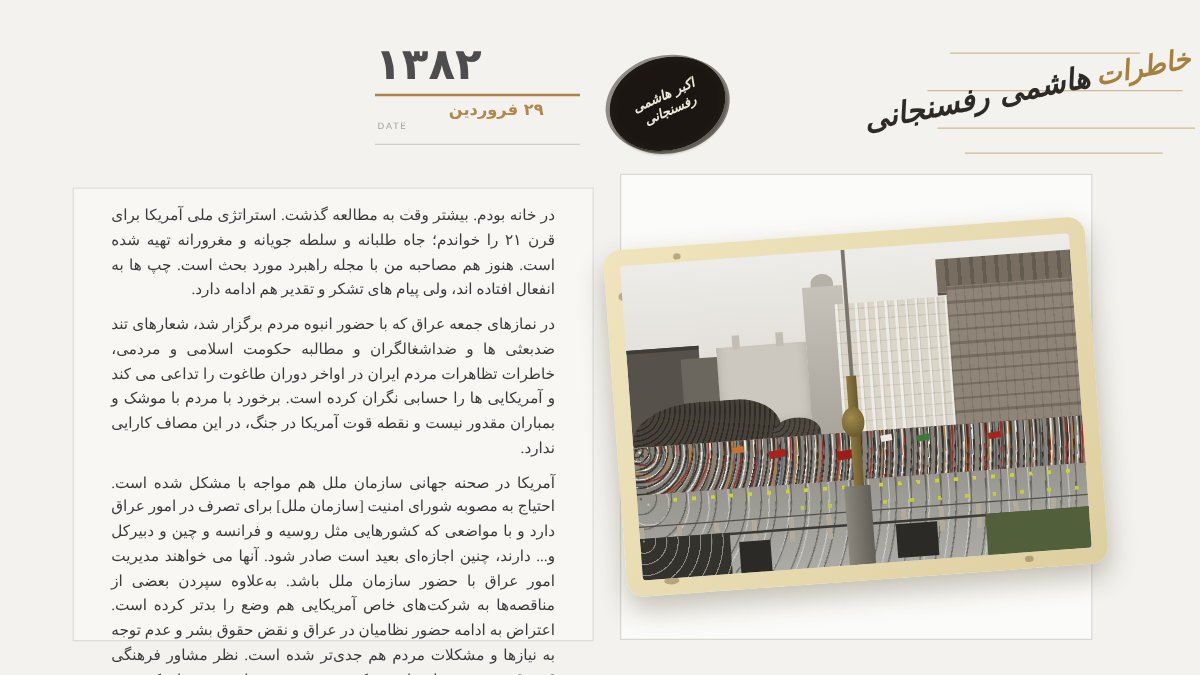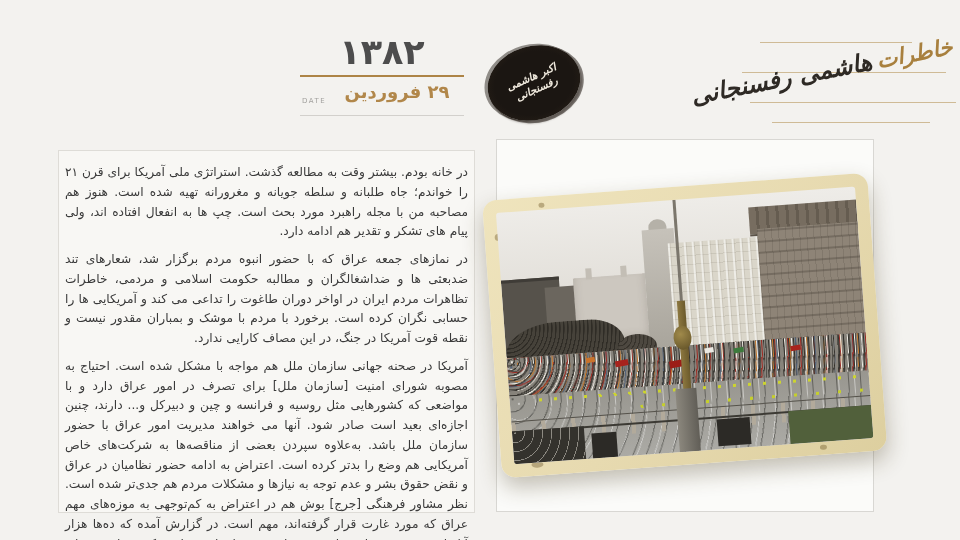--- a/index.html
+++ b/index.html
@@ -8,24 +8,24 @@
 
   
   .brand{position:absolute;left:44px;top:64px;width:76px;text-align:center;cursor:pointer;}
   .brand-line-top{height:4px;background:#b1874a;}
   .brand-name{color:#b1874a;font-size:27px;font-weight:bold;font-style:italic;line-height:1.3;
               direction:rtl;letter-spacing:1px;}
   .brand-line-bottom{height:1px;background:#c8a56c;}
 
   
   .date-block{position:absolute;left:300px;top:33px;width:164px;}
-  .date-year{text-align:center;font-size:35px;font-weight:bold;color:#4d4d4d;letter-spacing:3px;line-height:1.1;}
+  .date-year{text-align:left;font-size:35px;font-weight:bold;color:#4d4d4d;letter-spacing:3px;line-height:1.1;}
   .date-divider{height:2px;background:#ad8446;margin-top:3px;}
   .date-row{position:relative;height:26px;margin-top:4px;}
-  .date-day{position:absolute;left:30px;right:0;text-align:center;font-size:18px;font-weight:bold;
+  .date-day{position:absolute;left:30px;right:0;text-align:center;font-size:13px;font-weight:bold;
             color:#b1874a;direction:rtl;}
   .date-label{position:absolute;left:2px;bottom:2px;font-size:7px;color:#a2a19e;letter-spacing:1.5px;}
   .date-underline{height:1px;background:#d2d0cc;margin-top:8px;}
 
   
   .stamp{position:absolute;left:487px;top:46px;width:94px;height:74px;transform:rotate(-16deg);}
   .stamp-body{width:100%;height:100%;border-radius:50%;
       background:radial-gradient(ellipse at 50% 50%, #1b1612 60%, #241d16 78%, #15100c 100%);
       box-shadow:2px 2px 0 1px rgba(25,18,12,.5), -2px -1px 0 1px rgba(25,18,12,.45), 1px 3px 2px rgba(25,18,12,.35);
       display:flex;align-items:center;justify-content:center;}
@@ -39,21 +39,21 @@
   .mh-line.l2{top:46px;left:0;right:10px;}
   .mh-line.l3{top:76px;left:8px;right:0;}
   .mh-line.l4{top:96px;left:30px;right:26px;}
   .mh-text{position:absolute;top:26px;right:2px;left:0;text-align:center;direction:rtl;
       transform:rotate(-11deg);font-style:italic;white-space:nowrap;}
   .mh-word1{color:#a8803e;font-size:22px;font-weight:bold;}
   .mh-word2{color:#2e2a25;font-size:24px;font-weight:bold;}
 
   
   .diary-panel{position:absolute;left:58px;top:150px;width:417px;height:363px;background:#f8f7f4;
-      border:1px solid #dedcd7;box-sizing:border-box;padding:12px 6px;direction:rtl;}
+      border:1px solid #dedcd7;box-sizing:border-box;padding:12px 30px;direction:rtl;font-family:Liberation Serif, serif;}
   .diary-panel p{margin:0 0 8px;font-size:12.2px;line-height:1.62;text-align:justify;color:#3a3a3a;}
 
   
   .photo-card{position:absolute;left:496px;top:139px;width:376px;height:371px;background:#fbfbf9;
       border:1px solid #d8d7d3;}
   .photo-frame{position:absolute;left:482px;top:201px;width:386px;height:278px;
       transform:rotate(-4.2deg);transform-origin:0 0;
       background:linear-gradient(135deg,#efe4bd 0%,#e7dab0 55%,#ddcf9f 100%);
       border-radius:14px;padding:13px;box-sizing:border-box;
       box-shadow:0 10px 22px rgba(70,58,28,.32);}

